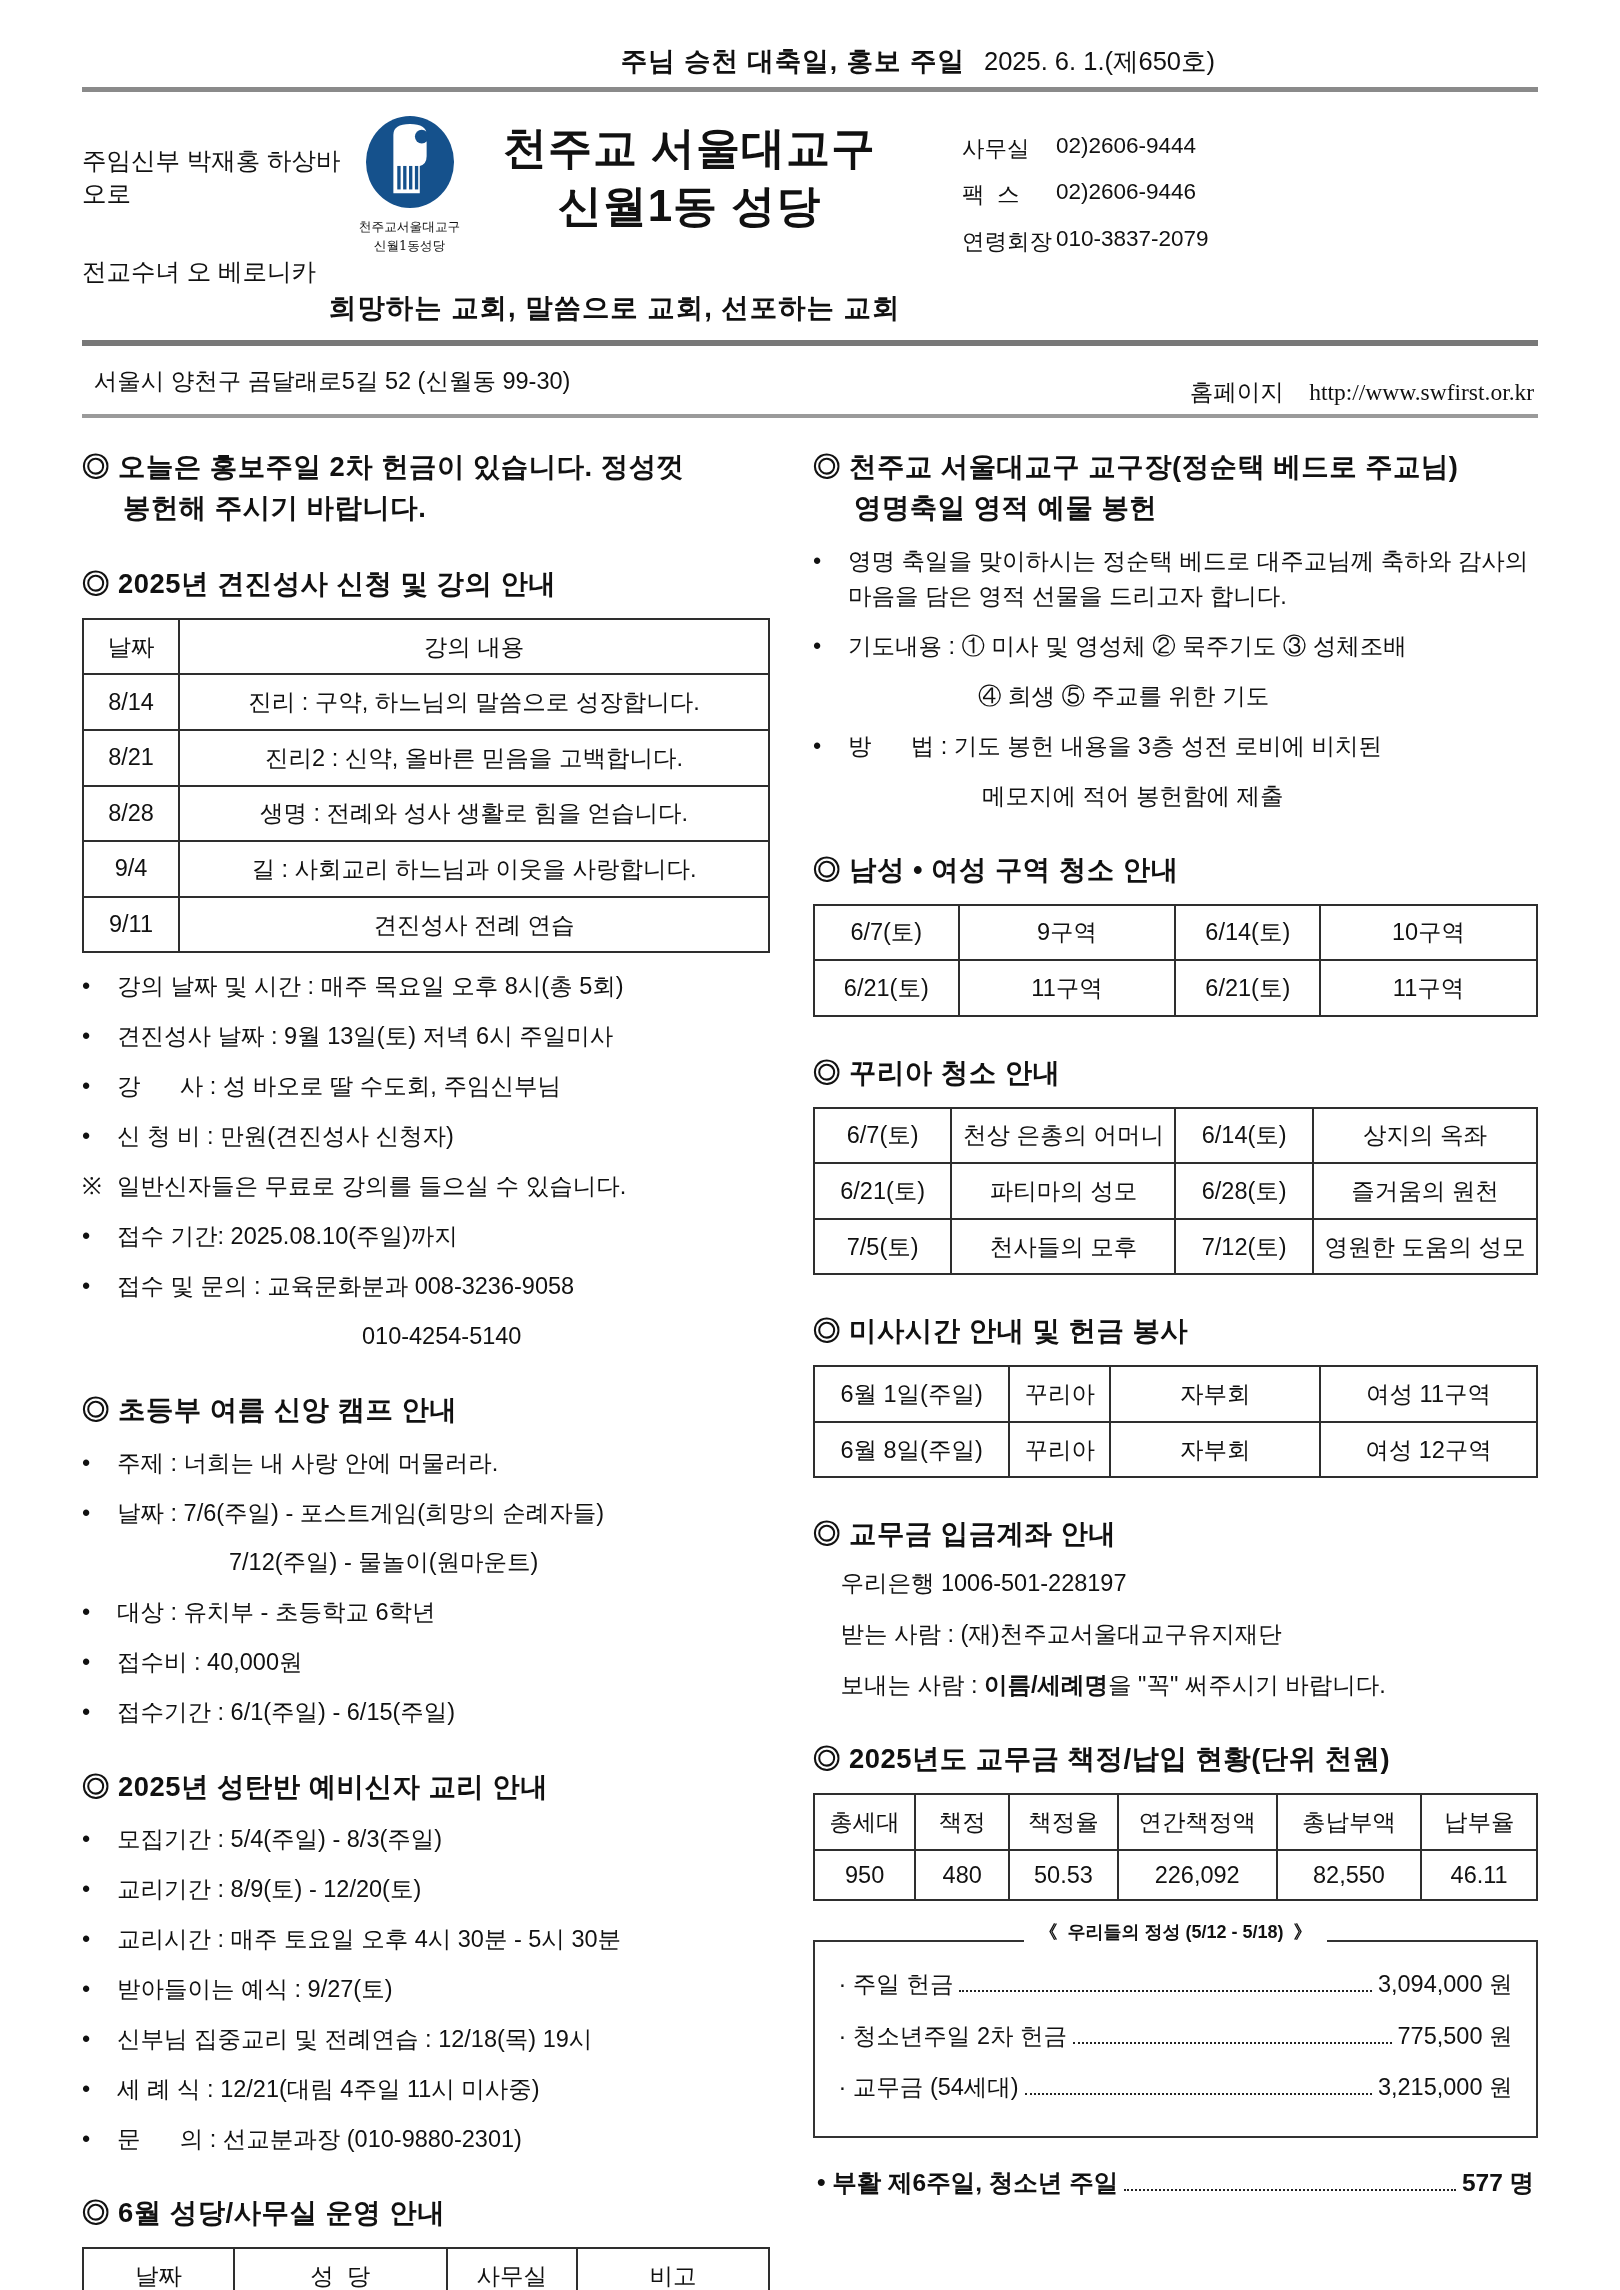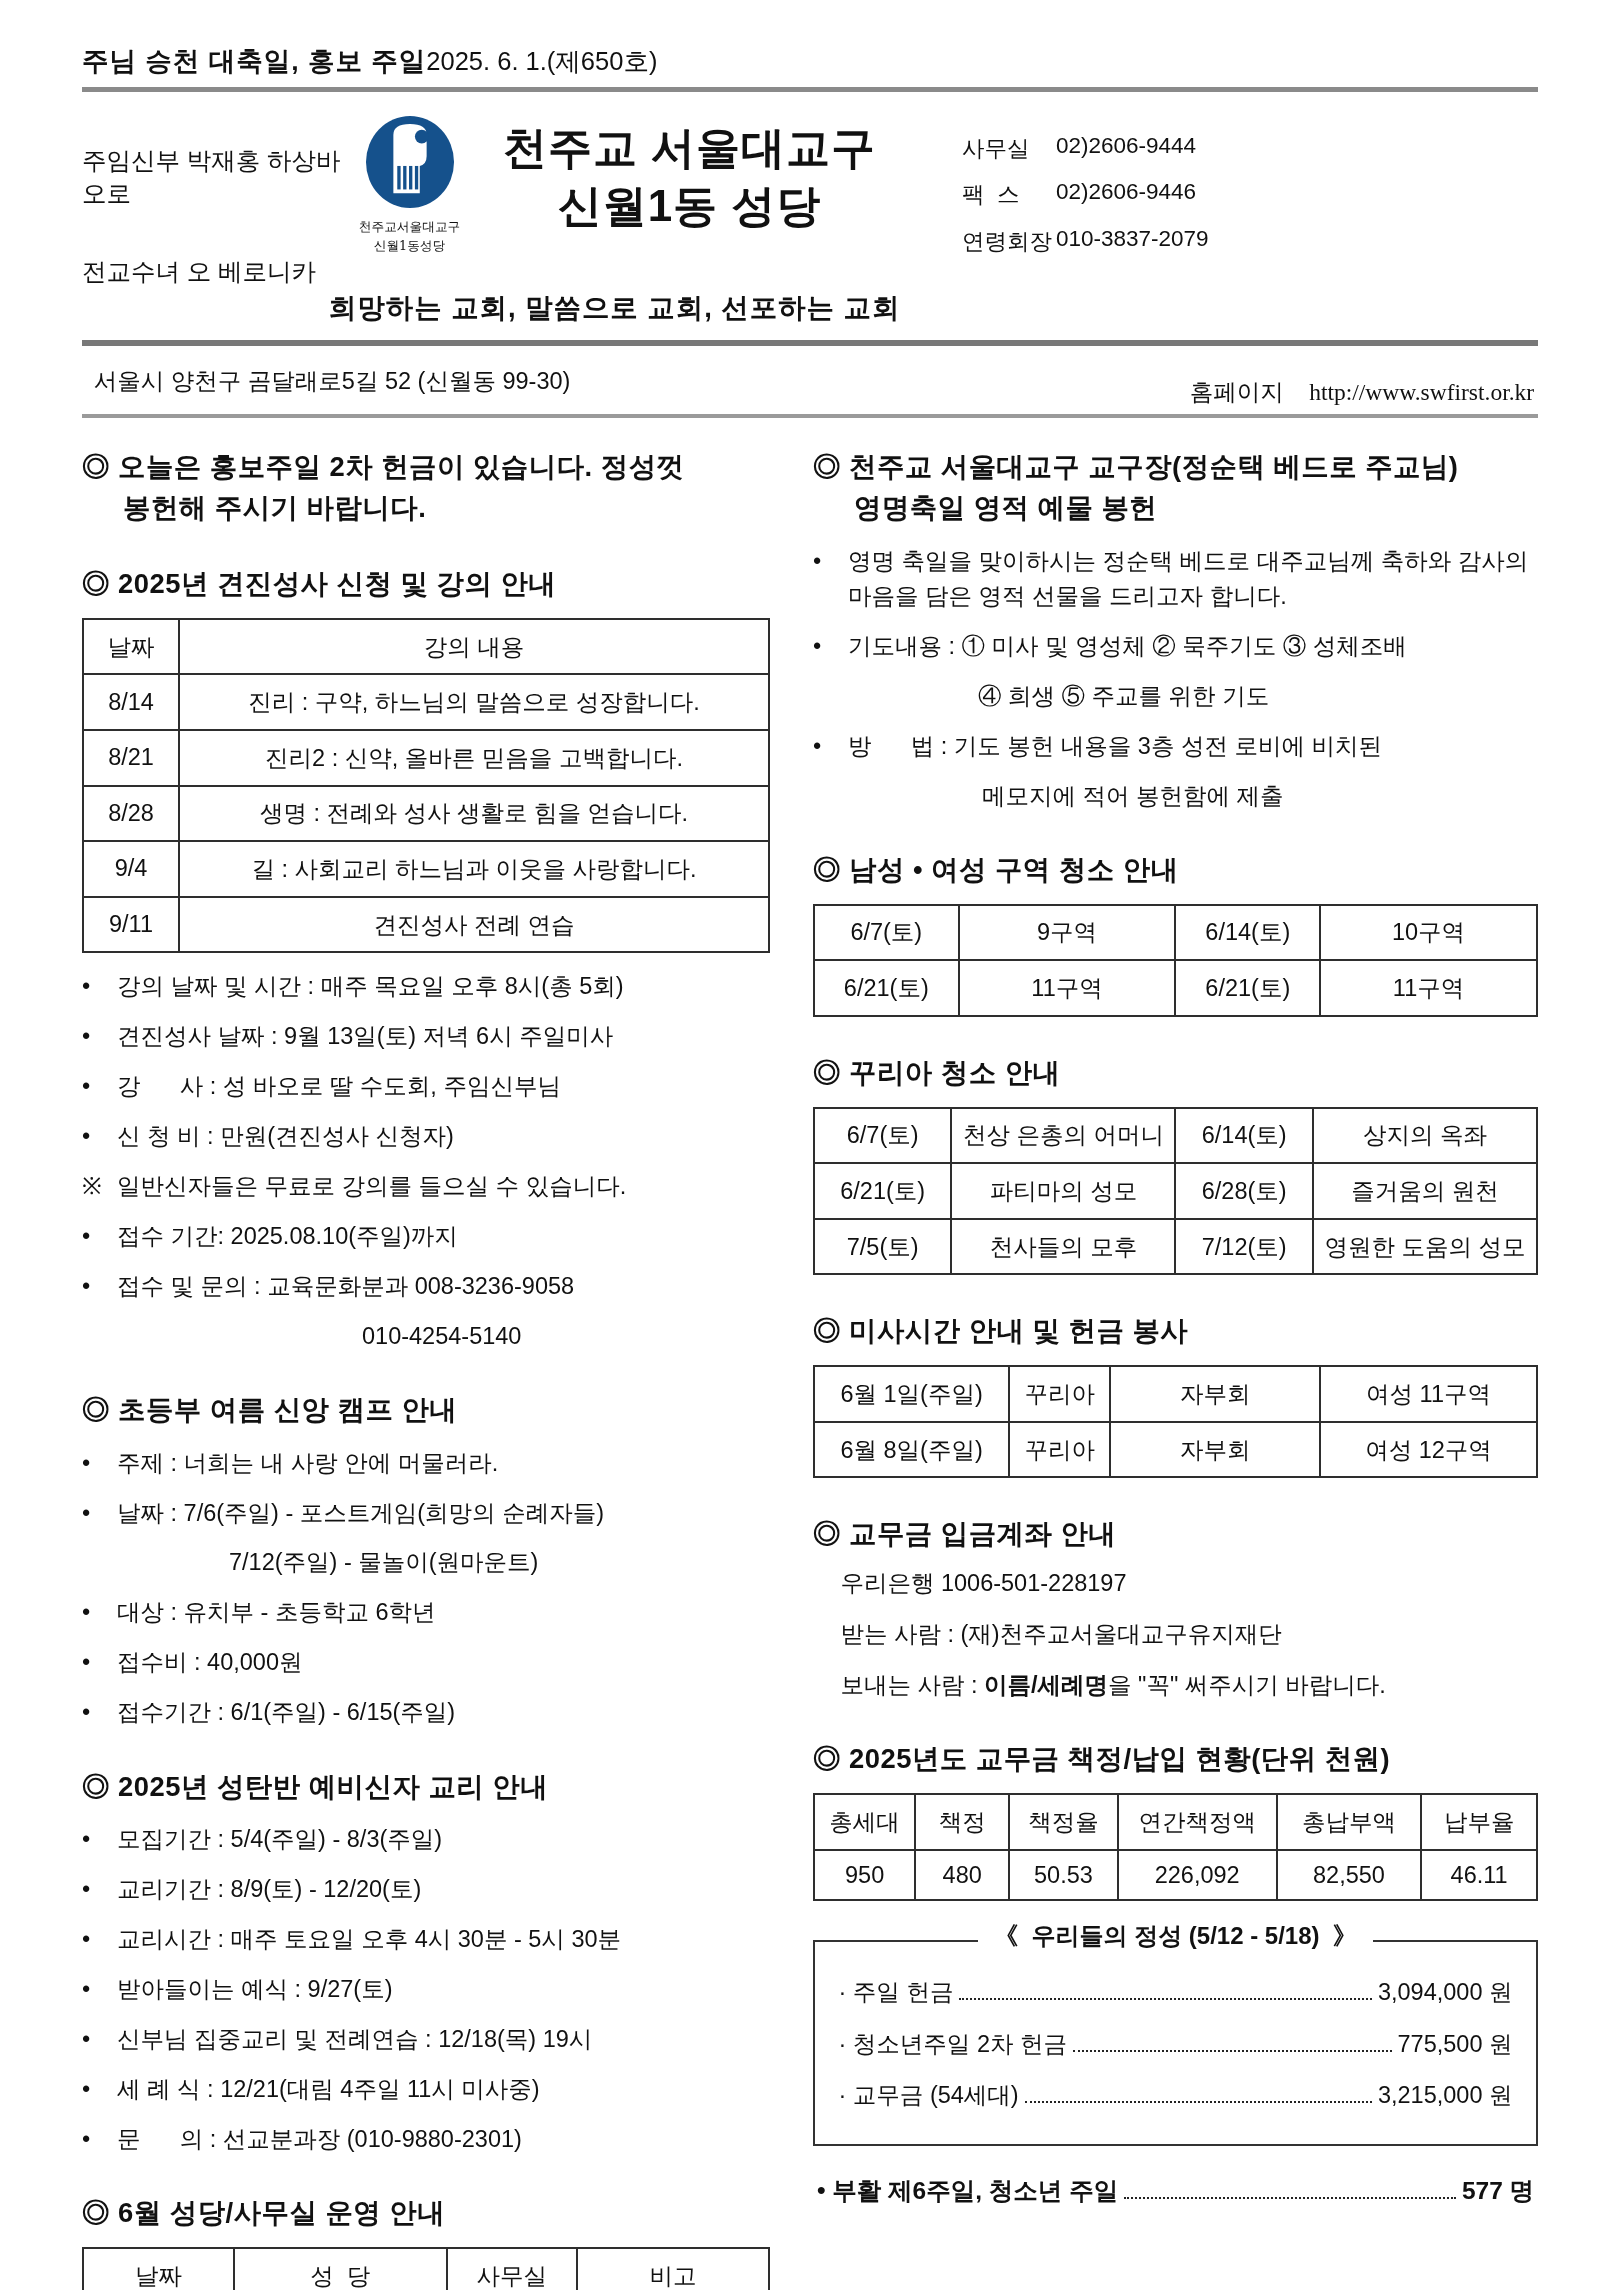--- a/index.html
+++ b/index.html
@@ -1,20 +1,20 @@
 <!DOCTYPE html>
 <html><head>
 <meta charset="utf-8">
 <style>
   html,body{margin:0;padding:0;background:#fff;}
   .page{width:1620px;height:2291px;box-sizing:border-box;background:#fff;
         padding:43px 82px 0;font-family:"Liberation Sans",sans-serif;color:#111;
         position:relative;overflow:hidden;}
   
-  .top-row{display:flex;justify-content:flex-start;align-items:flex-end;}
+  .top-row{display:flex;justify-content:flex-end;align-items:flex-end;gap:19px;}
   .feast{font-size:26.5px;font-weight:bold;letter-spacing:1px;}
   .issue{font-size:25.5px;padding-right:323px;}
   .rule1{height:4.9px;background:#8a8a8a;margin-top:7.8px;}
   .masthead{display:flex;margin-top:23.5px;}
   .names{width:263px;font-size:24.5px;padding-top:29px;}
   .names .n2{margin-top:45px;}
   .logo-wrap{width:129px;text-align:center;}
   .logo-cap{font-size:12.7px;line-height:1.3;margin-top:2px;font-family:"DejaVu Serif",serif;}
   .title-wrap{width:431px;text-align:center;font-size:44px;font-weight:bold;line-height:1.32;padding-top:3.9px;letter-spacing:1px;}
   .contacts{padding-top:17.6px;font-size:22.5px;margin-left:57px;}
@@ -41,21 +41,21 @@
   .cont{font-size:23.5px;line-height:1.5;margin:0 0 14.7px;white-space:pre-wrap;}
   .ind-phone{padding-left:280px;}
   .ind-camp{padding-left:147px;}
   .ind-pray{padding-left:165px;}
   .ind-memo{padding-left:169px;}
   .acct-line{font-size:23.5px;line-height:1.5;margin:0 0 15.7px;padding-left:27.4px;white-space:pre-wrap;}
   .bseg{font-weight:bold;}
   
   .obox{margin-top:39px;border:2.9px solid #333;padding:35px 23.5px 13.7px;}
   .obox-title{width:fit-content;margin:-57px auto 23.5px;background:#fff;padding:0 15.7px;
-              font-size:24px;font-weight:bold;white-space:pre-wrap;}
+              font-size:18px;font-weight:bold;white-space:pre-wrap;}
   .box-item{display:flex;align-items:baseline;font-size:23.5px;margin-bottom:19.6px;}
   .leader{flex:1;border-bottom:2.9px dotted #222;margin:0 5.9px 6.9px;}
   .box-label,.box-amt{white-space:pre-wrap;}
   .attend{display:flex;align-items:baseline;font-size:24.5px;font-weight:bold;margin-top:27.4px;padding:0 3.9px;}
 </style>
 </head>
 <body>
 
 <div class="page">
 

